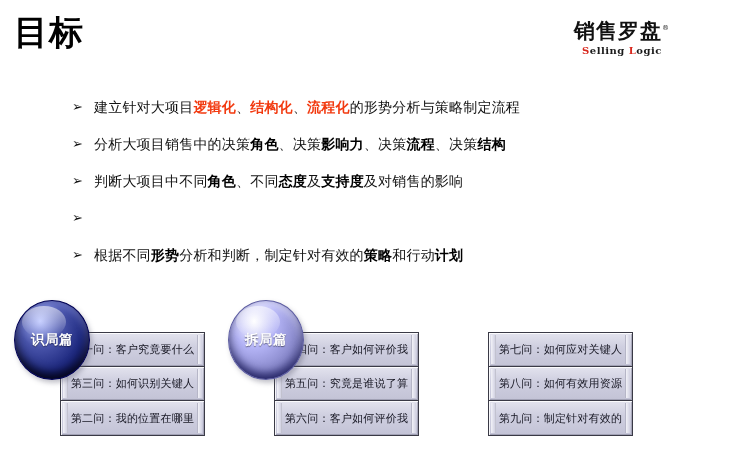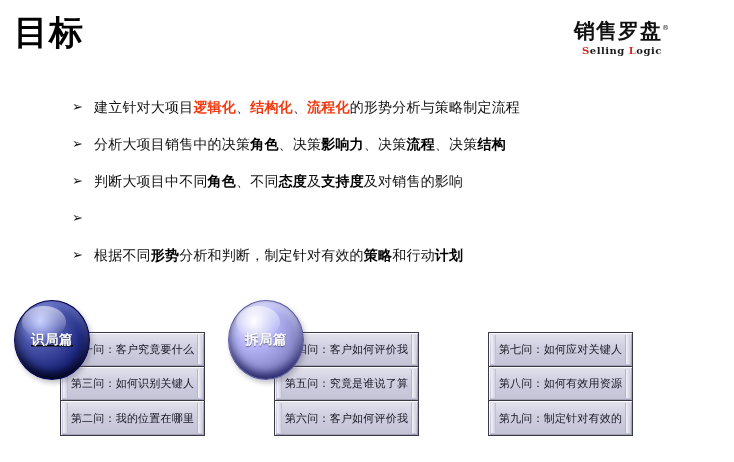--- a/index.html
+++ b/index.html
@@ -182,21 +182,21 @@
             <span class="cap l"></span>
             <span class="cap r"></span>
             <span class="row-label">第三问：如何识别关键人</span>
           </div>
           <div class="panel-row">
             <span class="cap l"></span>
             <span class="cap r"></span>
             <span class="row-label">第二问：我的位置在哪里</span>
           </div>
         </div>
-        <div class="panel-badge" style="background: radial-gradient(at 34% 26%, rgb(179, 190, 255) 0%, rgb(72, 83, 169) 32%, rgb(31, 42, 128) 62%, rgb(0, 0, 52) 100%); box-shadow: rgb(0, 0, 21) 0px -5px 10px inset, rgb(118, 129, 215) 0px 4px 8px inset, rgba(90, 90, 110, 0.38) 2px 3px 5px; border: 1px solid rgb(0, 0, 82); text-decoration: underline;">
+        <div class="panel-badge" style="background: radial-gradient(at 34% 26%, rgb(179, 190, 255) 0%, rgb(72, 83, 169) 32%, rgb(31, 42, 128) 62%, rgb(0, 0, 52) 100%); box-shadow: rgb(0, 0, 21) 0px -5px 10px inset, rgb(118, 129, 215) 0px 4px 8px inset, rgba(90, 90, 110, 0.38) 2px 3px 5px; border: 1px solid rgb(0, 0, 82);">
           <span class="badge-gloss"></span>
           <span class="badge-label">识局篇</span>
         </div>
       </div>
       <div class="panel" style="left: 228px;">
         <div class="panel-table" style="left: 46px;">
           <div class="panel-row">
             <span class="cap l"></span>
             <span class="cap r"></span>
             <span class="row-label">第四问：客户如何评价我</span>

